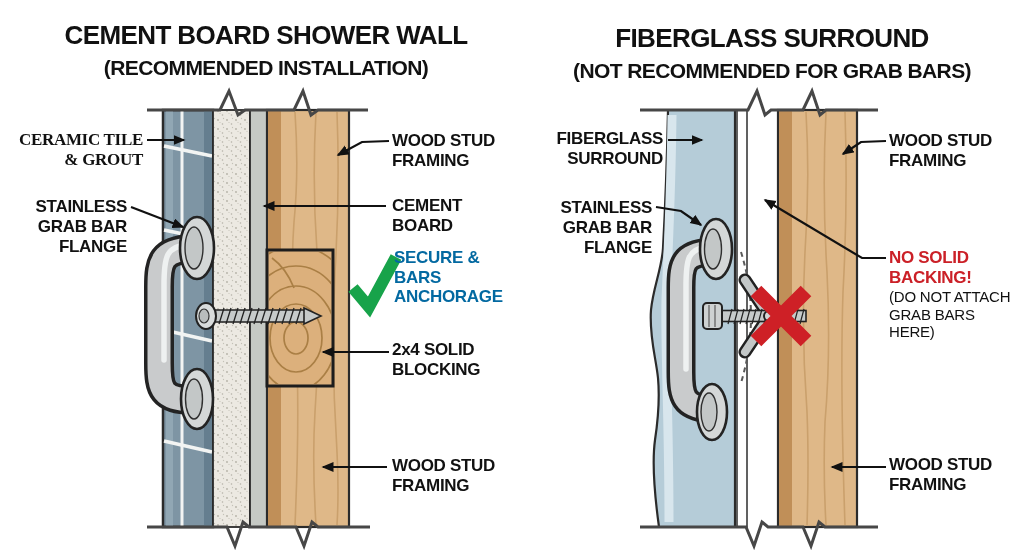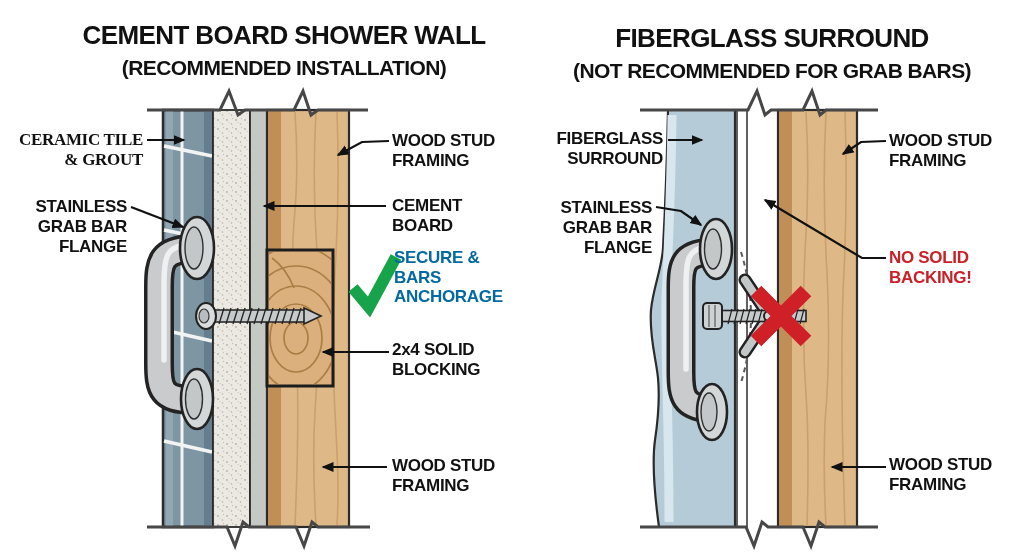--- a/index.html
+++ b/index.html
@@ -2,21 +2,21 @@
 <html><head>
 <meta charset="utf-8">
 <style>
   html,body{margin:0;padding:0;background:#fff;}
   .stage{position:relative;width:1024px;height:559px;background:#fff;overflow:hidden;
          font-family:"Liberation Sans",sans-serif;color:#111;}
   .art{position:absolute;left:0;top:0;width:1024px;height:559px;}
   .title-block{position:absolute;text-align:center;}
   .title-block .title{font-weight:700;font-size:26px;line-height:1;letter-spacing:-0.6px;white-space:nowrap;}
   .title-block .subtitle{font-weight:700;font-size:21px;line-height:1;letter-spacing:-0.6px;margin-top:9px;white-space:nowrap;}
-  .tb-left{left:24px;top:22px;width:520px;}
+  .tb-left{left:6px;top:22px;width:520px;}
   .tb-right{left:522px;top:25px;width:500px;}
   .lbl{position:absolute;font-weight:700;font-size:17px;line-height:20px;letter-spacing:-0.3px;white-space:nowrap;}
   .lbl.ra{text-align:right;}
   .lbl.green{color:#0369a1;}
   .lbl .red{color:#cb2027;}
   .lbl .sub{font-weight:400;font-size:15px;line-height:17.5px;letter-spacing:-0.2px;}
   
   .lbl-ceramic{right:881px;top:130px;font-family:Liberation Serif, serif;}
   .lbl-flange-l{right:897px;top:197px;}
   .lbl-stud-top-l{left:392px;top:131px;}
@@ -225,19 +225,24 @@
     <div>GRAB BAR</div>
     <div>FLANGE</div>
   </div>
   <div class="lbl lbl-stud-top-r">
     <div>WOOD STUD</div>
     <div>FRAMING</div>
   </div>
   <div class="lbl lbl-nobacking">
     <div class="red">NO SOLID</div>
     <div class="red">BACKING!</div>
+    <div class="subwrap">
+      <div class="sub">(DO NOT ATTACH</div>
+      <div class="sub">GRAB BARS</div>
+      <div class="sub">HERE)</div>
+    </div>
   </div>
   <div class="lbl lbl-stud-bot-r">
     <div>WOOD STUD</div>
     <div>FRAMING</div>
   </div>
 
 </div>
 
 </body></html>

